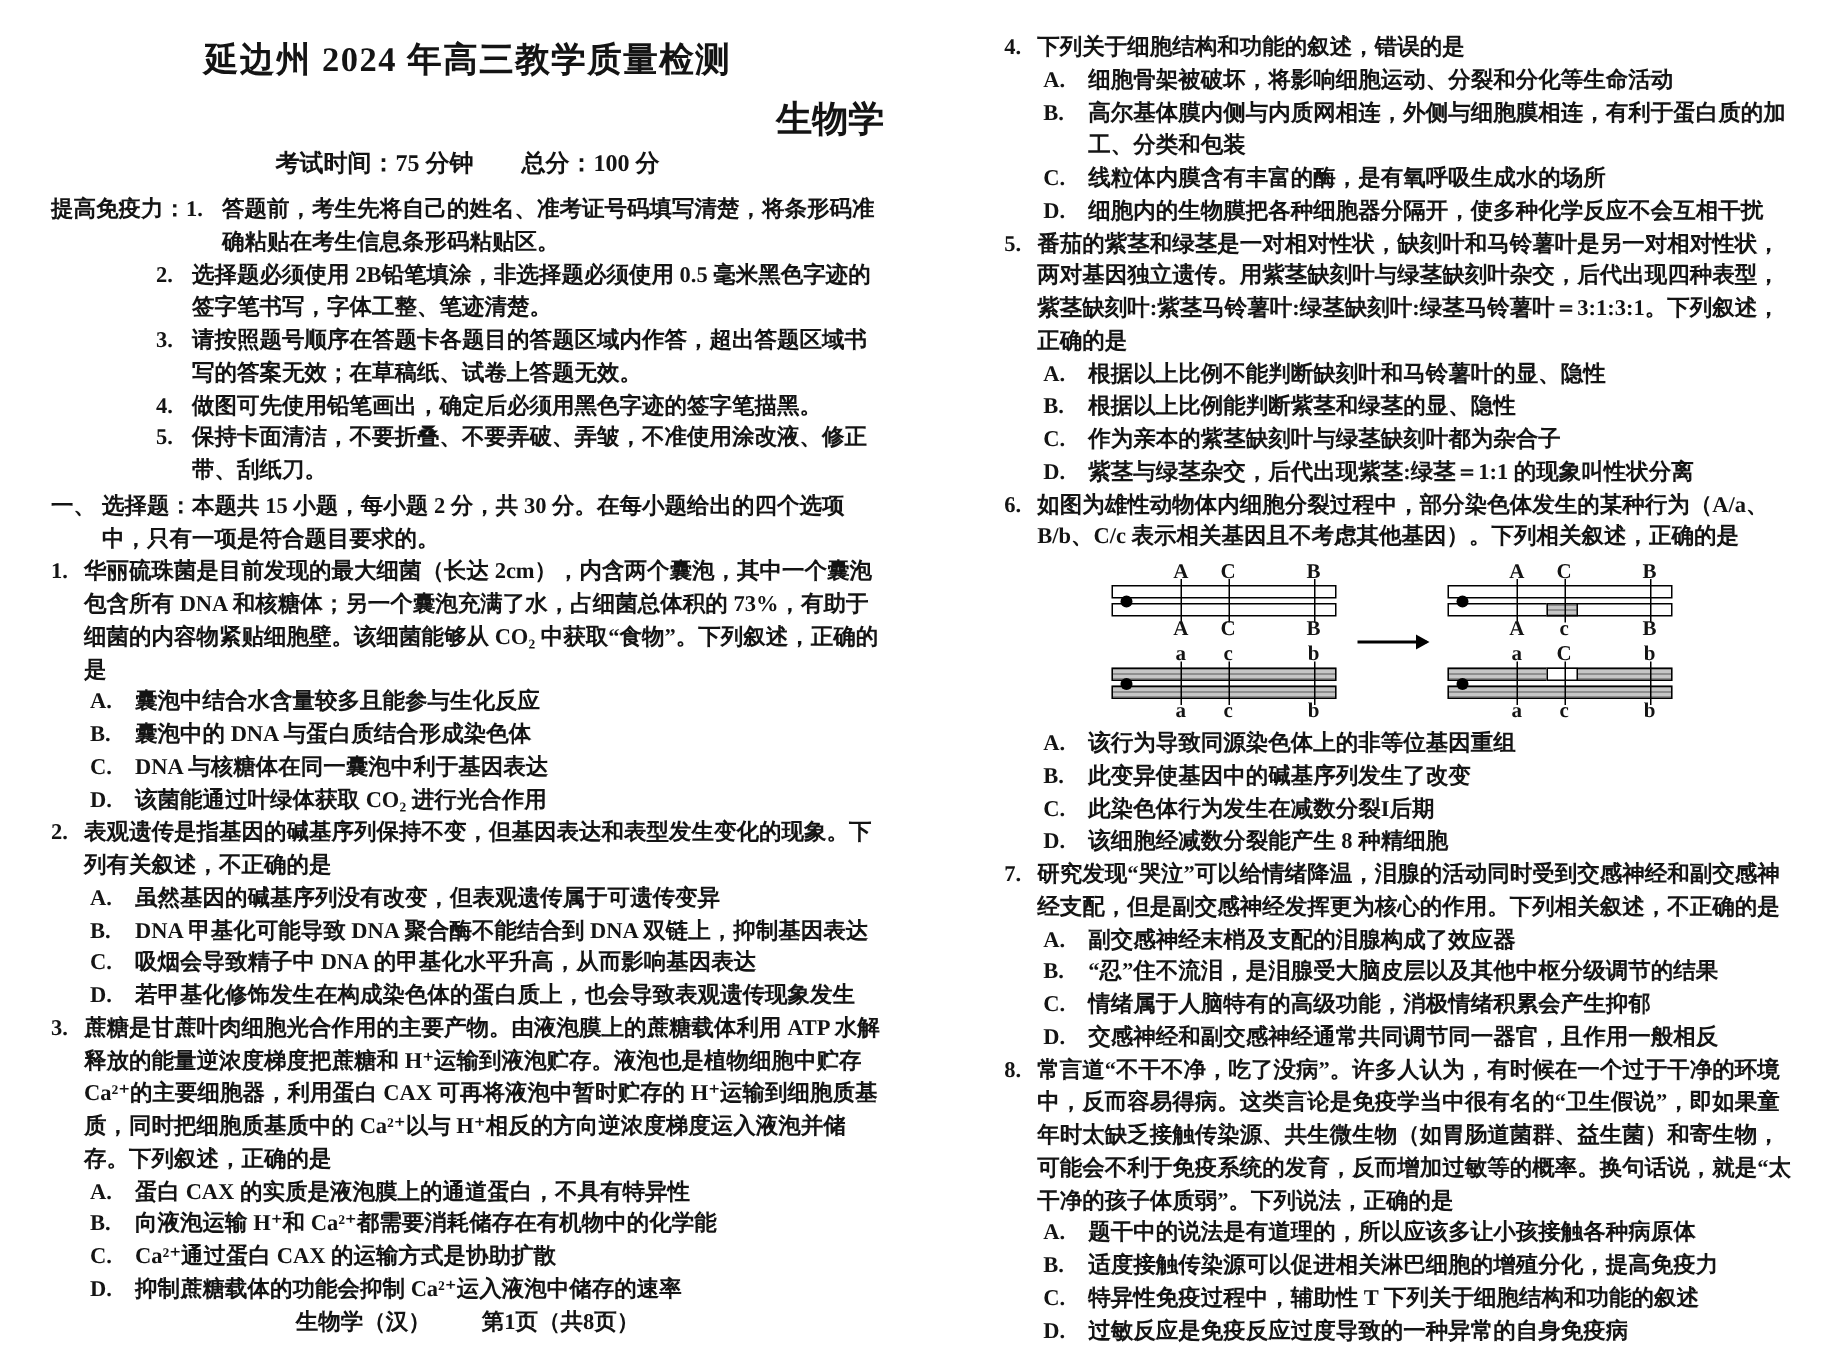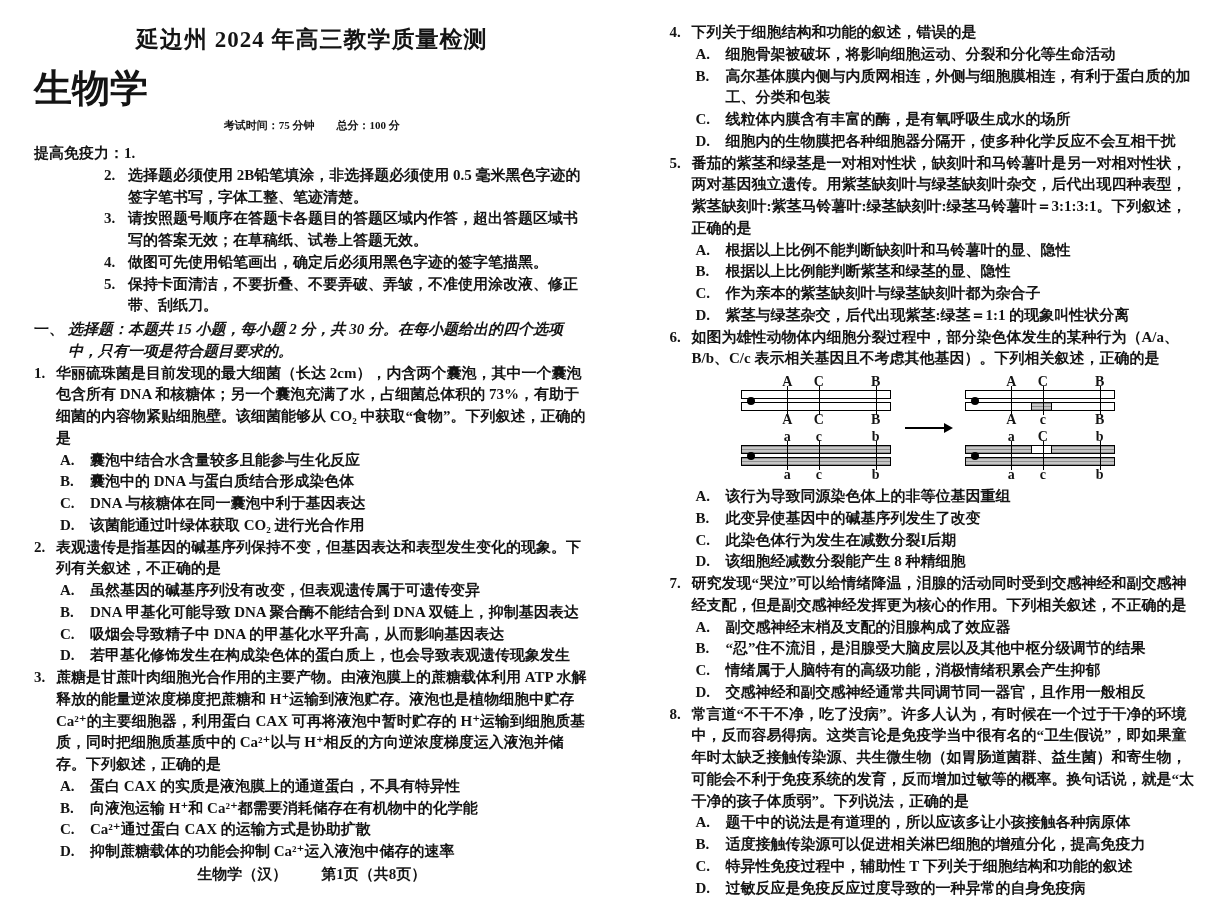--- a/index.html
+++ b/index.html
@@ -8,34 +8,34 @@
     font-family:"Liberation Serif","DejaVu Sans",serif;
     color:#141414;font-weight:700;
   }
   .sheet{display:flex;width:1220px;height:900px;}
   .page{box-sizing:border-box;height:900px;display:flex;flex-direction:column;background:#fff;margin-left:20px;}
   .page-1{width:610px;padding:14px 20px 8px 14px;}
   .page-2{width:610px;padding:22px 24px 8px 40px;}
   .content{font-size:15px;line-height:1.45;}
   
   .doc-title{text-align:center;font-size:23px;letter-spacing:1px;margin-top:10px;}
-  .doc-subject{text-align:left;font-size:38px;margin:8px 0 4px;}
-  .doc-info{text-align:center;font-size:11px;margin-bottom:10px;}
+  .doc-subject{text-align:right;font-size:24px;margin:8px 0 4px;}
+  .doc-info{text-align:center;font-size:16px;margin-bottom:10px;}
   .intro{font-size:15px;}
   
   .note-first{display:flex;}
   .notes-label{flex:none;}
   .note{display:flex;}
   .note-rest{margin-left:70px;}
   .note-num{flex:none;width:24px;}
   .note-text{flex:1;}
   
   .section{display:flex;margin-top:2px;}
   .sec-num{flex:none;width:34px;}
-  .sec-text{flex:1;font-style:italic;}
+  .sec-text{flex:1;}
   
   .q{margin:0;}
   .q-row{display:flex;}
   .q-num{flex:none;width:22px;}
   .q-stem{flex:1;}
   .opts{padding-left:26px;}
   .opt{display:flex;}
   .opt-label{flex:none;width:30px;}
   .opt-text{flex:1;}
   
@@ -66,20 +66,21 @@
   <div class="page page-1">
     <div class="doc-title">延边州 2024 年高三教学质量检测</div>
     <div class="doc-subject">生物学</div>
     <div class="doc-info">考试时间：75 分钟　　总分：100 分</div>
 
     <div class="content">
 
       <div class="note-first">
         <span class="notes-label">提高免疫力：</span>
         <span class="note-num">1.</span>
+        <span class="note-text">答题前，考生先将自己的姓名、准考证号码填写清楚，将条形码准确粘贴在考生信息条形码粘贴区。</span>
       </div>
       <div class="note note-rest">
         <span class="note-num">2.</span>
         <span class="note-text">选择题必须使用 2B铅笔填涂，非选择题必须使用 0.5 毫米黑色字迹的签字笔书写，字体工整、笔迹清楚。</span>
       </div>
       <div class="note note-rest">
         <span class="note-num">3.</span>
         <span class="note-text">请按照题号顺序在答题卡各题目的答题区域内作答，超出答题区域书写的答案无效；在草稿纸、试卷上答题无效。</span>
       </div>
       <div class="note note-rest">

